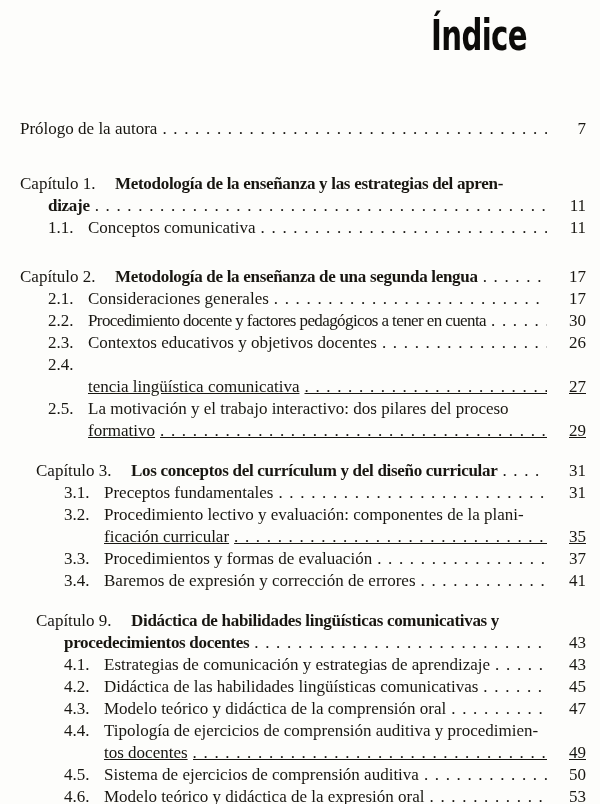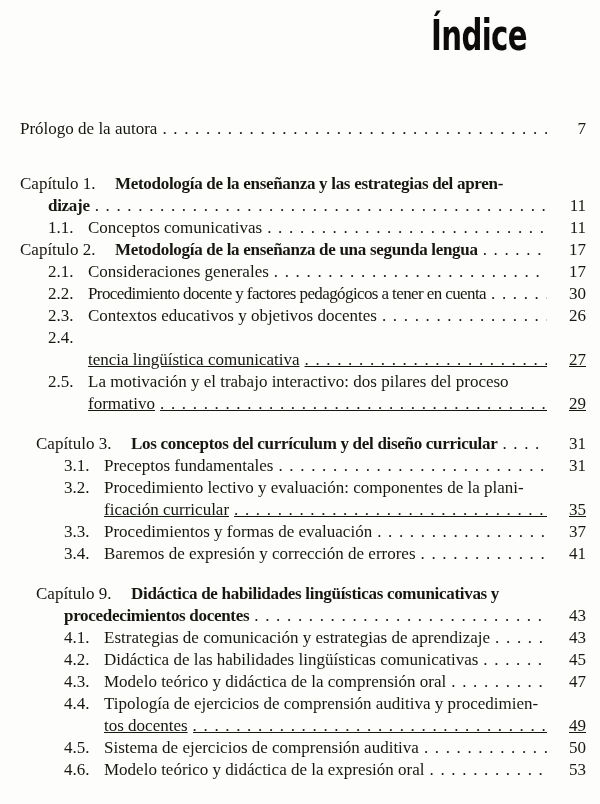--- a/index.html
+++ b/index.html
@@ -31,21 +31,21 @@
   .bold   { font-weight:bold; letter-spacing:-0.3px; }
   .ind-s  { margin-left:28px; }   
   .ind-c  { margin-left:68px;text-decoration:underline; }   
   .dots   { flex:1 1 0; min-width:6px; overflow:hidden; margin:0 9px 0 5px; }
   .dots::after {
     content:". . . . . . . . . . . . . . . . . . . . . . . . . . . . . . . . . . . . . . . . . . . . . . . . . . . . . . . . . . . . . . . . . . . . . . . . . . . .";
     letter-spacing:1.2px;
   }
   .pg { flex:0 0 30px; text-align:right; }
   .g19 { margin-top:33px; }
-  .g27 { }
+  .g27 { margin-top:27px; }
   .g18 { margin-top:18px;margin-left:16px; }
   .squeeze .txt { letter-spacing:-0.6px; }
 </style>
 </head>
 <body>
 
 <div class="page">
 
   <div class="title">Índice</div>
 
@@ -62,21 +62,21 @@
         <span class="prefix">Capítulo 1.</span>
         <span class="txt bold">Metodología de la enseñanza y las estrategias del apren-</span>
       </div>
       <div class="row ind-s">
         <span class="txt bold">dizaje</span>
         <span class="dots"></span>
         <span class="pg">11</span>
       </div>
       <div class="row ind-s">
         <span class="num">1.1.</span>
-        <span class="txt">Conceptos comunicativas</span>
+        <span class="txt">Conceptos comunicativa</span>
         <span class="dots"></span>
         <span class="pg">11</span>
       </div>
     </div>
 
     <div class="group g27">
       <div class="row">
         <span class="prefix">Capítulo 2.</span>
         <span class="txt bold">Metodología de la enseñanza de una segunda lengua</span>
         <span class="dots"></span>

